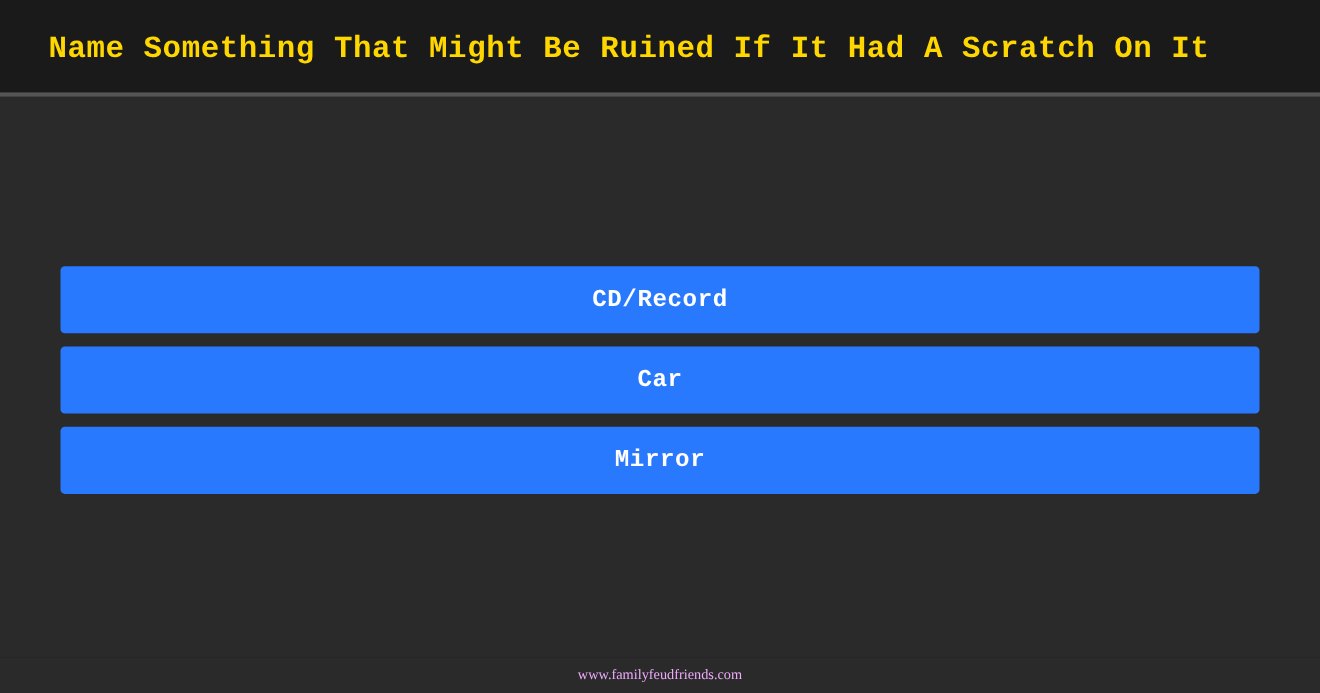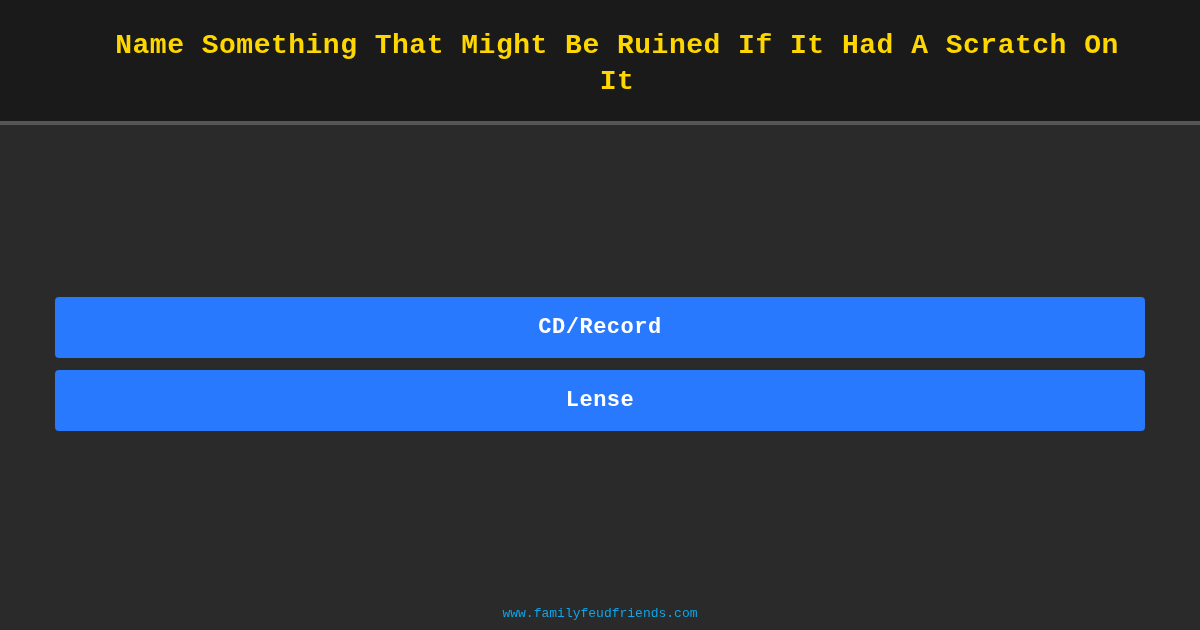--- a/index.html
+++ b/index.html
@@ -15,22 +15,21 @@
       font-family: 'Courier New', Courier, monospace;
       display: flex;
       flex-direction: column;
       align-items: center;
       overflow: hidden;
     }
 
     .header {
       width: 100%;
       background-color: #1a1a1a;
-      padding: 28px 60px 20px 94px;
-      text-align: center;
+      padding: 28px 60px 20px 44px;
     }
 
     .title {
       color: #FFD700;
       font-size: 28px;
       font-weight: bold;
       font-family: 'Courier New', Courier, monospace;
       letter-spacing: 0.5px;
       line-height: 1.3;
     }
@@ -72,34 +71,35 @@
     }
 
     .footer {
       width: 100%;
       background-color: #2a2a2a;
       padding: 6px 0 8px 0;
       text-align: center;
     }
 
     .footer-text {
-      color: #0ea5e9;
+      color: #f0abfc;
       font-size: 13px;
-      font-family: Liberation Mono, monospace;
+      font-family: Liberation Serif, serif;
     }
   </style>
 </head>
 <body>
 
 <div class="header">
   <h1 class="title">Name Something That Might Be Ruined If It Had A Scratch On It</h1>
 </div>
 
 <div class="divider"></div>
 
 <div class="answers-container">
 <div class="answer-row"><span class="answer-text">CD/Record</span></div>
-    <div class="answer-row"><span class="answer-text">Lense</span></div>
+    <div class="answer-row"><span class="answer-text">Car</span></div>
+    <div class="answer-row"><span class="answer-text">Mirror</span></div>
   </div>
 
 <div class="footer">
   <span class="footer-text">www.familyfeudfriends.com</span>
 </div>
 
 </body></html>

